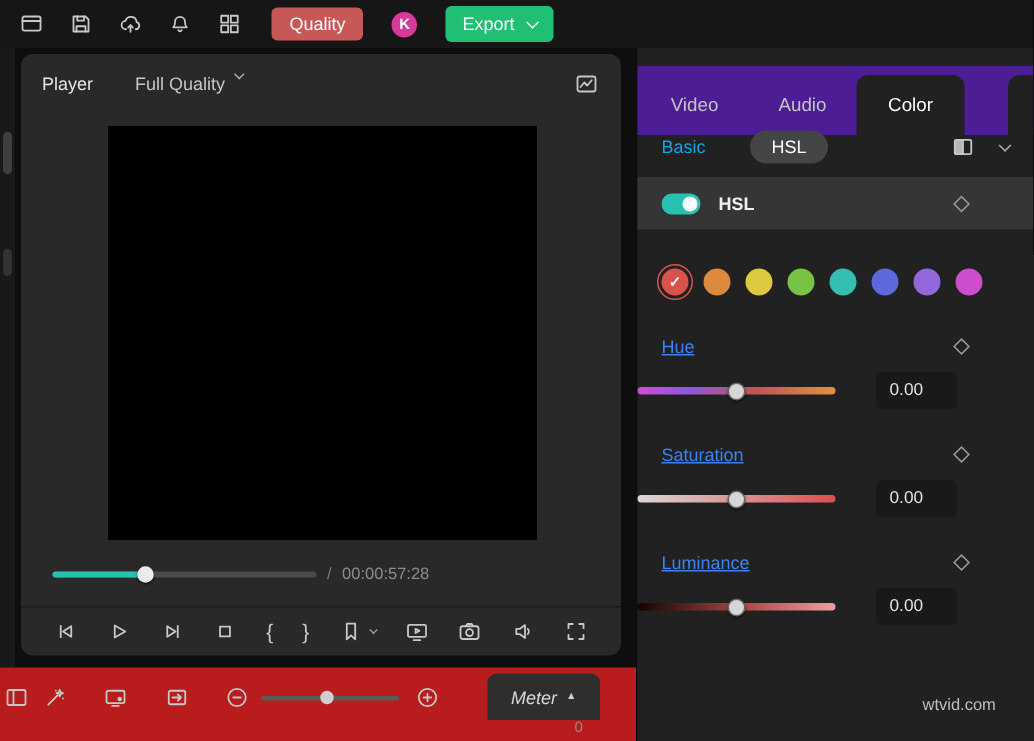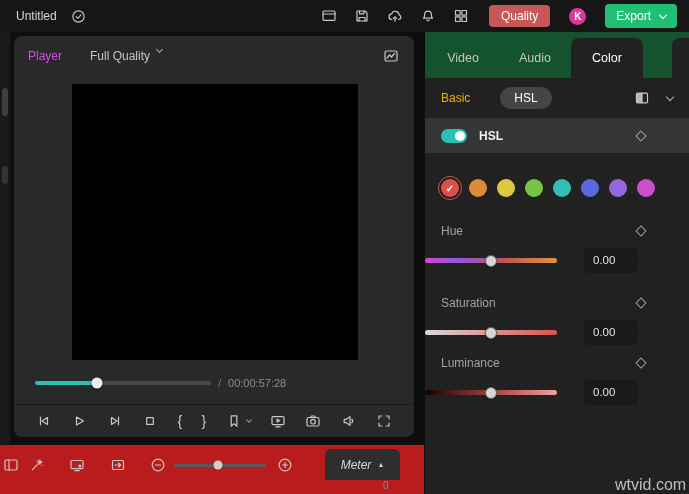--- a/index.html
+++ b/index.html
@@ -26,21 +26,21 @@
 
   
   .edge-strip{position:absolute;left:0;top:32px;width:10px;height:413px;background:#191919;}
   .edge-handle{position:absolute;left:2px;width:6px;border-radius:3px;background:#3f3f3f;cursor:pointer;}
   .edge-handle.h1{top:56px;height:28px;}
   .edge-handle.h2{top:134px;height:18px;background:#333;}
 
   
   .player{position:absolute;left:14px;top:36px;width:400px;height:401px;background:#292929;border-radius:8px;}
   .player-header{display:flex;align-items:center;height:40px;padding:0 14px;}
-  .player-title{color:#d946ef;}
+  .player-title{color:#e5e5e5;}
   .quality{display:flex;align-items:flex-start;gap:7px;margin-left:28px;color:#c6c6c6;cursor:pointer;}
   .quality .chev{color:#aaa;margin-top:-2px;width:5px;height:5px;}
   .header-spacer{flex:1;}
   .video{position:absolute;left:58px;top:48px;width:286px;height:276px;background:#000;}
   .scrub-row{position:absolute;left:0;top:334px;width:100%;height:26px;display:flex;align-items:center;padding:0 14px;}
   .scrub-track{position:relative;width:176px;height:4px;border-radius:2px;background:#4a4a4a;margin-left:7px;cursor:pointer;}
   .scrub-fill{position:absolute;left:0;top:0;height:100%;border-radius:2px;}
   .scrub-handle{position:absolute;top:50%;width:11px;height:11px;border-radius:50%;background:#ececec;
                 transform:translate(-50%,-50%);box-shadow:0 1px 2px rgba(0,0,0,.6);cursor:pointer;}
   .timebox{margin-left:26px;background:#1a1a1a;border-radius:3px;height:22px;display:flex;align-items:center;
@@ -62,29 +62,29 @@
   .zoom-track{position:absolute;left:0;top:7px;width:92px;height:3px;border-radius:1.5px;background:#5a5a5a;}
   .zoom-handle{position:absolute;top:8px;width:9px;height:9px;border-radius:50%;background:#cfcfcf;
                transform:translate(-50%,-50%);cursor:pointer;}
   .meter-btn{position:absolute;left:325px;top:4px;width:75px;height:31px;background:#2e2e2e;border-radius:6px 6px 0 0;
              display:flex;align-items:center;justify-content:center;gap:6px;color:#d8d8d8;cursor:pointer;}
   .meter-caret{font-size:7px;color:#cfcfcf;}
   .meter-zero{position:absolute;left:383px;top:480px;font-size:10px;color:#8f8f8f;}
 
   
   .rpanel{position:absolute;left:425px;top:32px;width:264px;height:462px;background:#212121;}
-  .rtabs{position:absolute;left:0;top:0;width:100%;height:46px;background:#14532d;display:flex;align-items:flex-end;}
+  .rtabs{position:absolute;left:0;top:12px;width:100%;height:46px;background:#4c1d95;display:flex;align-items:flex-end;}
   .rtab{height:40px;width:72px;display:flex;align-items:center;justify-content:center;color:#c4c4c4;
         font-size:12.5px;cursor:pointer;margin-bottom:0;}
   .rtab:first-child{margin-left:2px;}
   .rtab.active{background:#212121;border-radius:8px 8px 0 0;color:#fff;}
   .rtab-partial{position:absolute;right:0;top:6px;width:17px;height:40px;background:#212121;
                 border-radius:8px 0 0 0;cursor:pointer;}
   .subtabs{position:absolute;left:0;top:46px;width:100%;height:40px;display:flex;align-items:center;padding:0 16px;}
-  .subtab{color:#eab308;cursor:pointer;}
+  .subtab{color:#0ea5e9;cursor:pointer;}
   .subtab.pill{background:#454545;color:#fff;border-radius:11px;height:22px;padding:0 14px;
                display:flex;align-items:center;margin-left:30px;}
   .subtab-spacer{flex:1;}
   .subtab-icons{display:flex;align-items:center;gap:16px;}
   .chev-down{width:6px;height:6px;border-right:1.5px solid #b0b0b0;border-bottom:1.5px solid #b0b0b0;
              transform:rotate(45deg);margin-top:-3px;cursor:pointer;}
   .hsl-header{position:absolute;left:0;top:86px;width:100%;height:35px;background:#353535;
               display:flex;align-items:center;padding:0 16px;}
   .toggle{width:26px;height:14px;border-radius:7px;position:relative;cursor:pointer;background:#27c2b0;}
   .toggle .knob{position:absolute;right:2px;top:2px;width:10px;height:10px;border-radius:50%;background:#fff;}
@@ -93,48 +93,39 @@
   .hsl-header .diamond{margin-left:auto;margin-right:28px;}
 
   .swatches{position:absolute;left:16px;top:147px;display:flex;gap:10px;}
   .swatch{position:relative;width:18px;height:18px;border-radius:50%;cursor:pointer;}
   .swatch.selected{outline-style:solid;outline-width:1.5px;outline-offset:2px;}
   .swatch .check{position:absolute;inset:0;display:flex;align-items:center;justify-content:center;
                  color:#fff;font-size:10px;font-weight:bold;}
 
   .ctrl{position:absolute;left:0;width:100%;}
   .ctrl-label-row{display:flex;align-items:center;justify-content:space-between;padding:0 16px;height:14px;}
-  .ctrl-label{color:#a3a3a3;}
+  .ctrl-label{color:#3b82f6;text-decoration:underline;}
   .ctrl-label-row .diamond{margin-right:28px;}
   .ctrl-row{display:flex;align-items:center;margin-top:10px;}
   .slider{position:relative;width:132px;height:25px;cursor:pointer;}
   .slider-track{position:absolute;left:0;top:10px;width:132px;height:5px;border-radius:2.5px;background:#555;}
   .slider-handle{position:absolute;top:12.5px;width:12px;height:12px;border-radius:50%;background:#d6d6d6;
                  border:1px solid #666;transform:translate(-50%,-50%);box-shadow:0 1px 2px rgba(0,0,0,.5);cursor:pointer;}
   .value-box{margin-left:27px;width:54px;height:25px;background:#191919;border-radius:4px;color:#e2e2e2;
              font-size:11.5px;line-height:25px;padding-left:9px;cursor:text;}
-  .ctrl.hue{top:192px;} .ctrl.sat{top:264px;} .ctrl.lum{top:324px;}
-
-  .watermark{position:absolute;left:615px;top:476px;font-size:16px;color:#cfcfcf;opacity:.9;}
+  .ctrl.hue{top:192px;} .ctrl.sat{top:264px;} .ctrl.lum{top:336px;}
+
+  .watermark{position:absolute;left:615px;top:464px;font-size:11px;color:#cfcfcf;opacity:.9;}
 </style>
 </head>
 <body>
 
 <div class="app">
 
   <header class="topbar">
-    <div class="tb-left">
-      <span class="proj-title">Untitled</span>
-      <span class="icon-btn">
-        <svg class="svgi" width="15" height="15" viewBox="0 0 16 16" stroke="#8a8a8a">
-          <circle cx="8" cy="8" r="6"></circle>
-            <path d="M5.5 8.1l1.8 1.8 3.4-3.6"></path>
-          </svg>
-      </span>
-    </div>
     <div class="tb-right">
       <span class="icon-btn">
         <svg class="svgi" width="16" height="16" viewBox="0 0 16 16">
             <rect x="2" y="3" width="12" height="9.4" rx="1.2"></rect>
             <path d="M2 6h12"></path>
           </svg>
       </span>
       <span class="icon-btn">
         <svg class="svgi" width="16" height="16" viewBox="0 0 16 16">
             <path d="M3 3h8l2 2v8H3z"></path>

